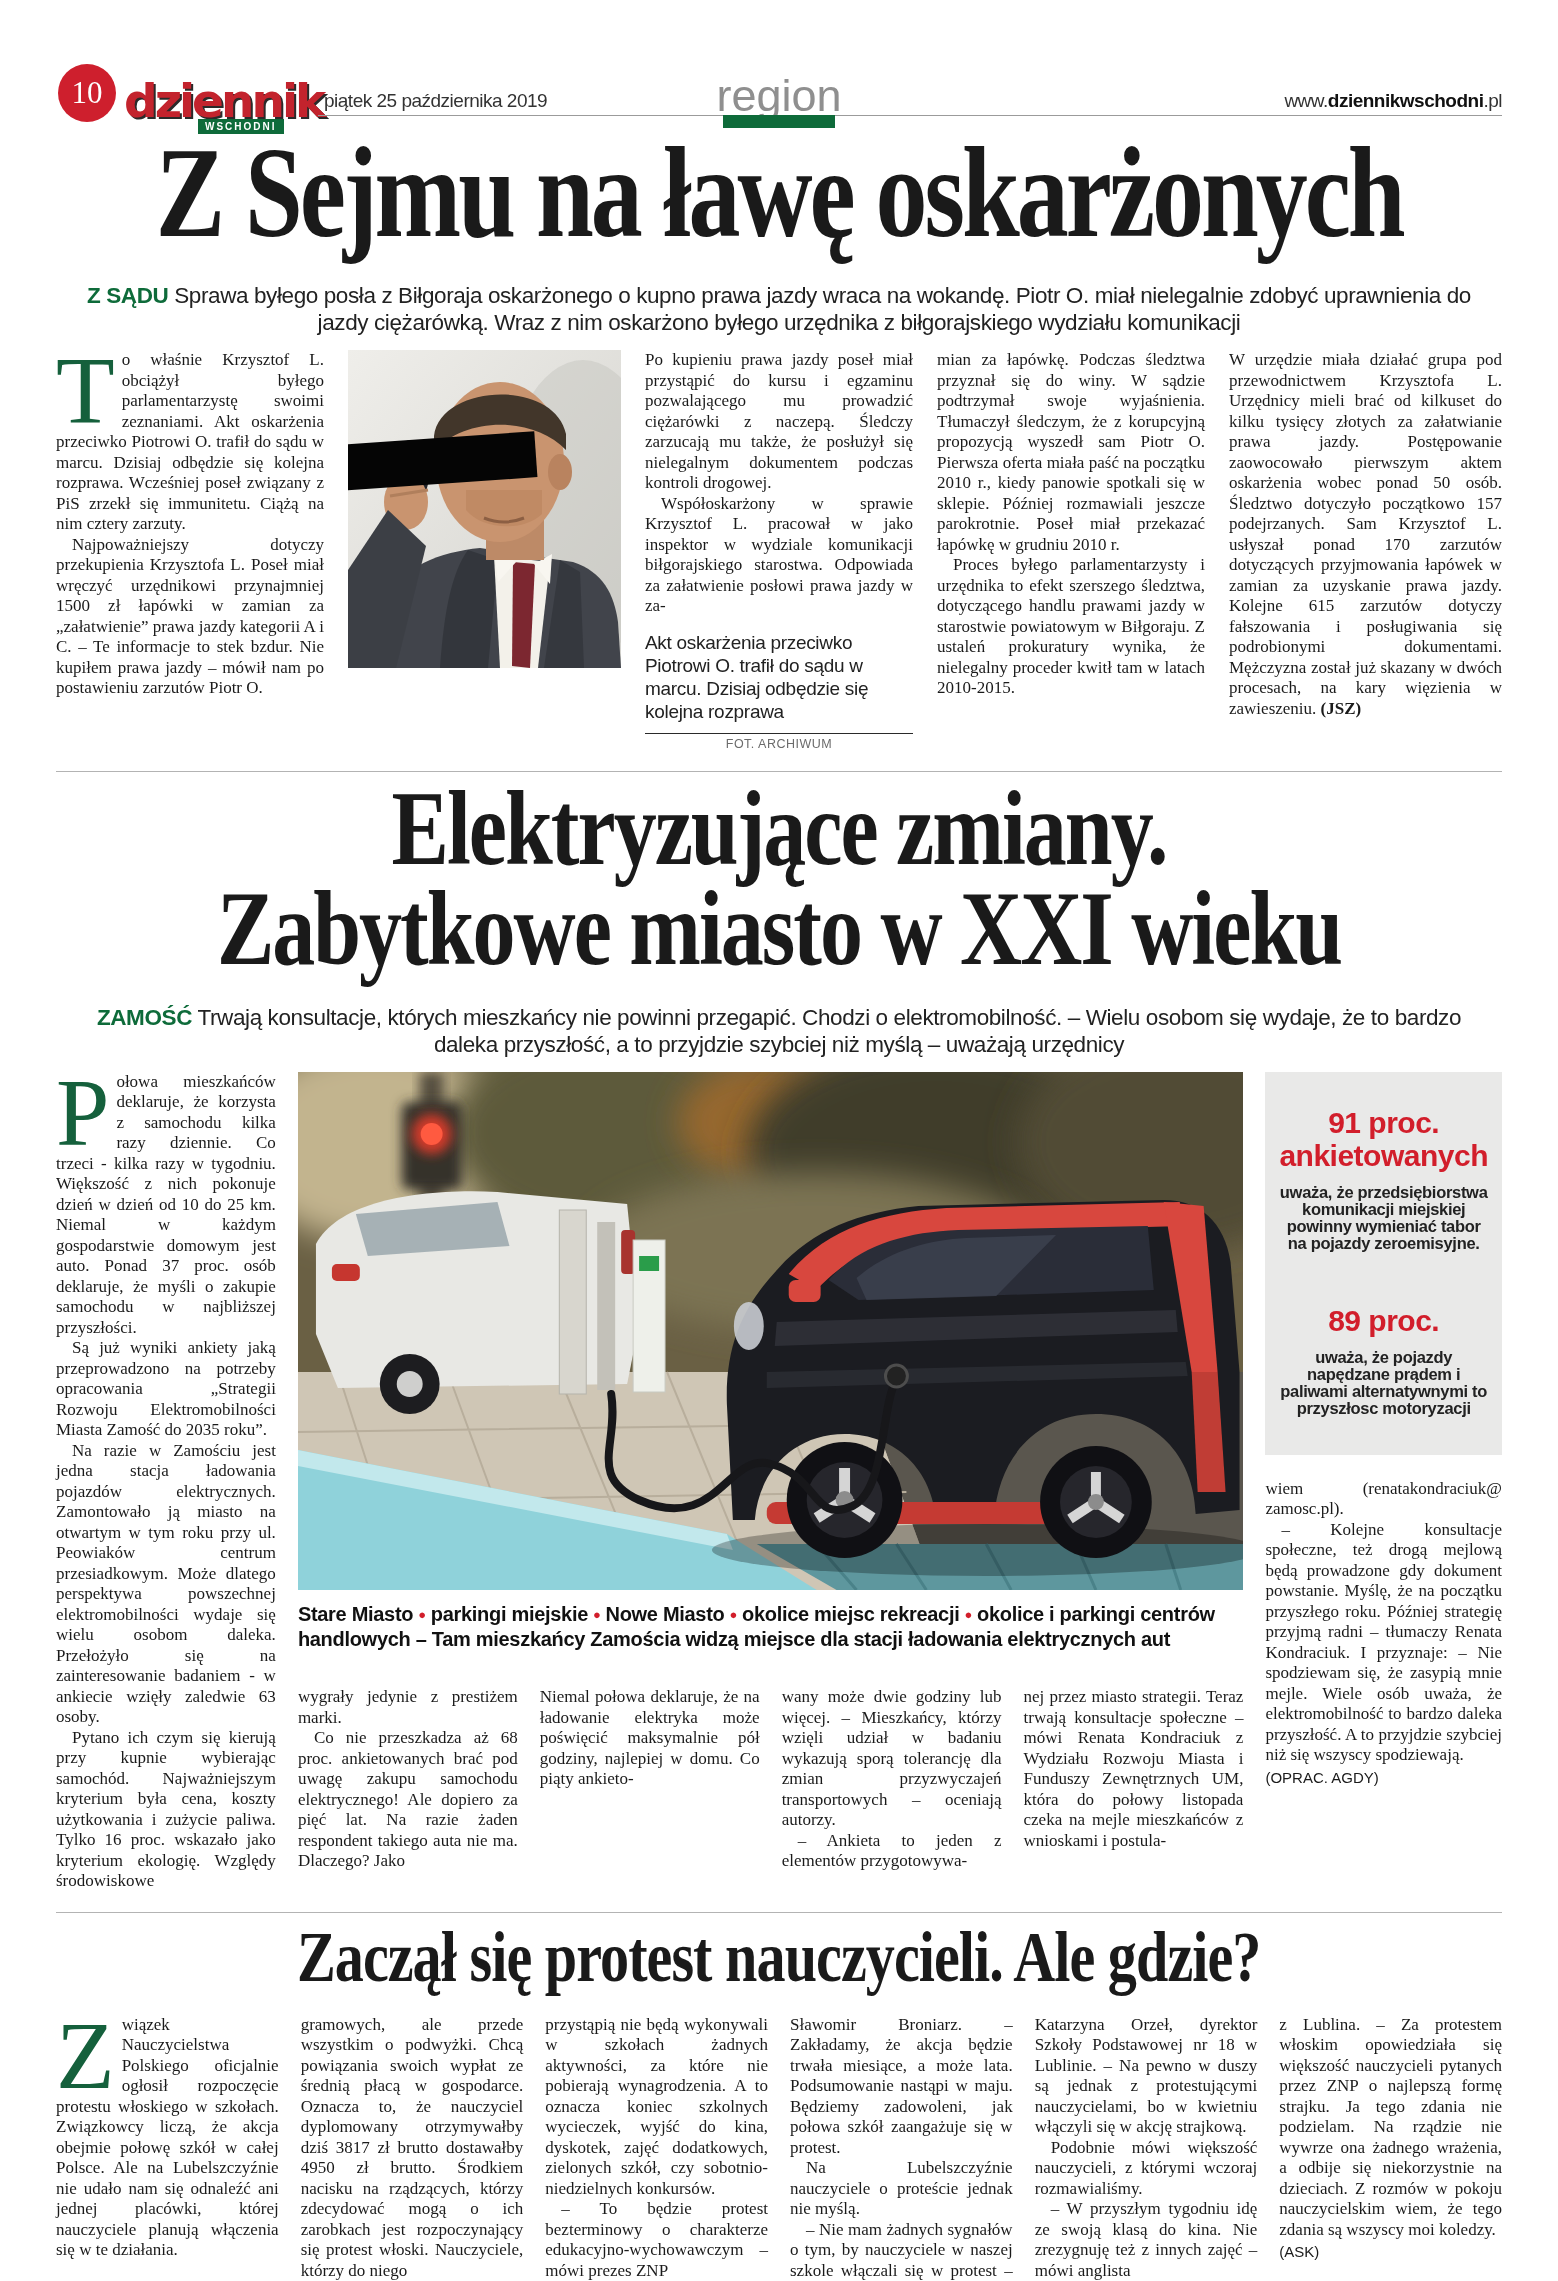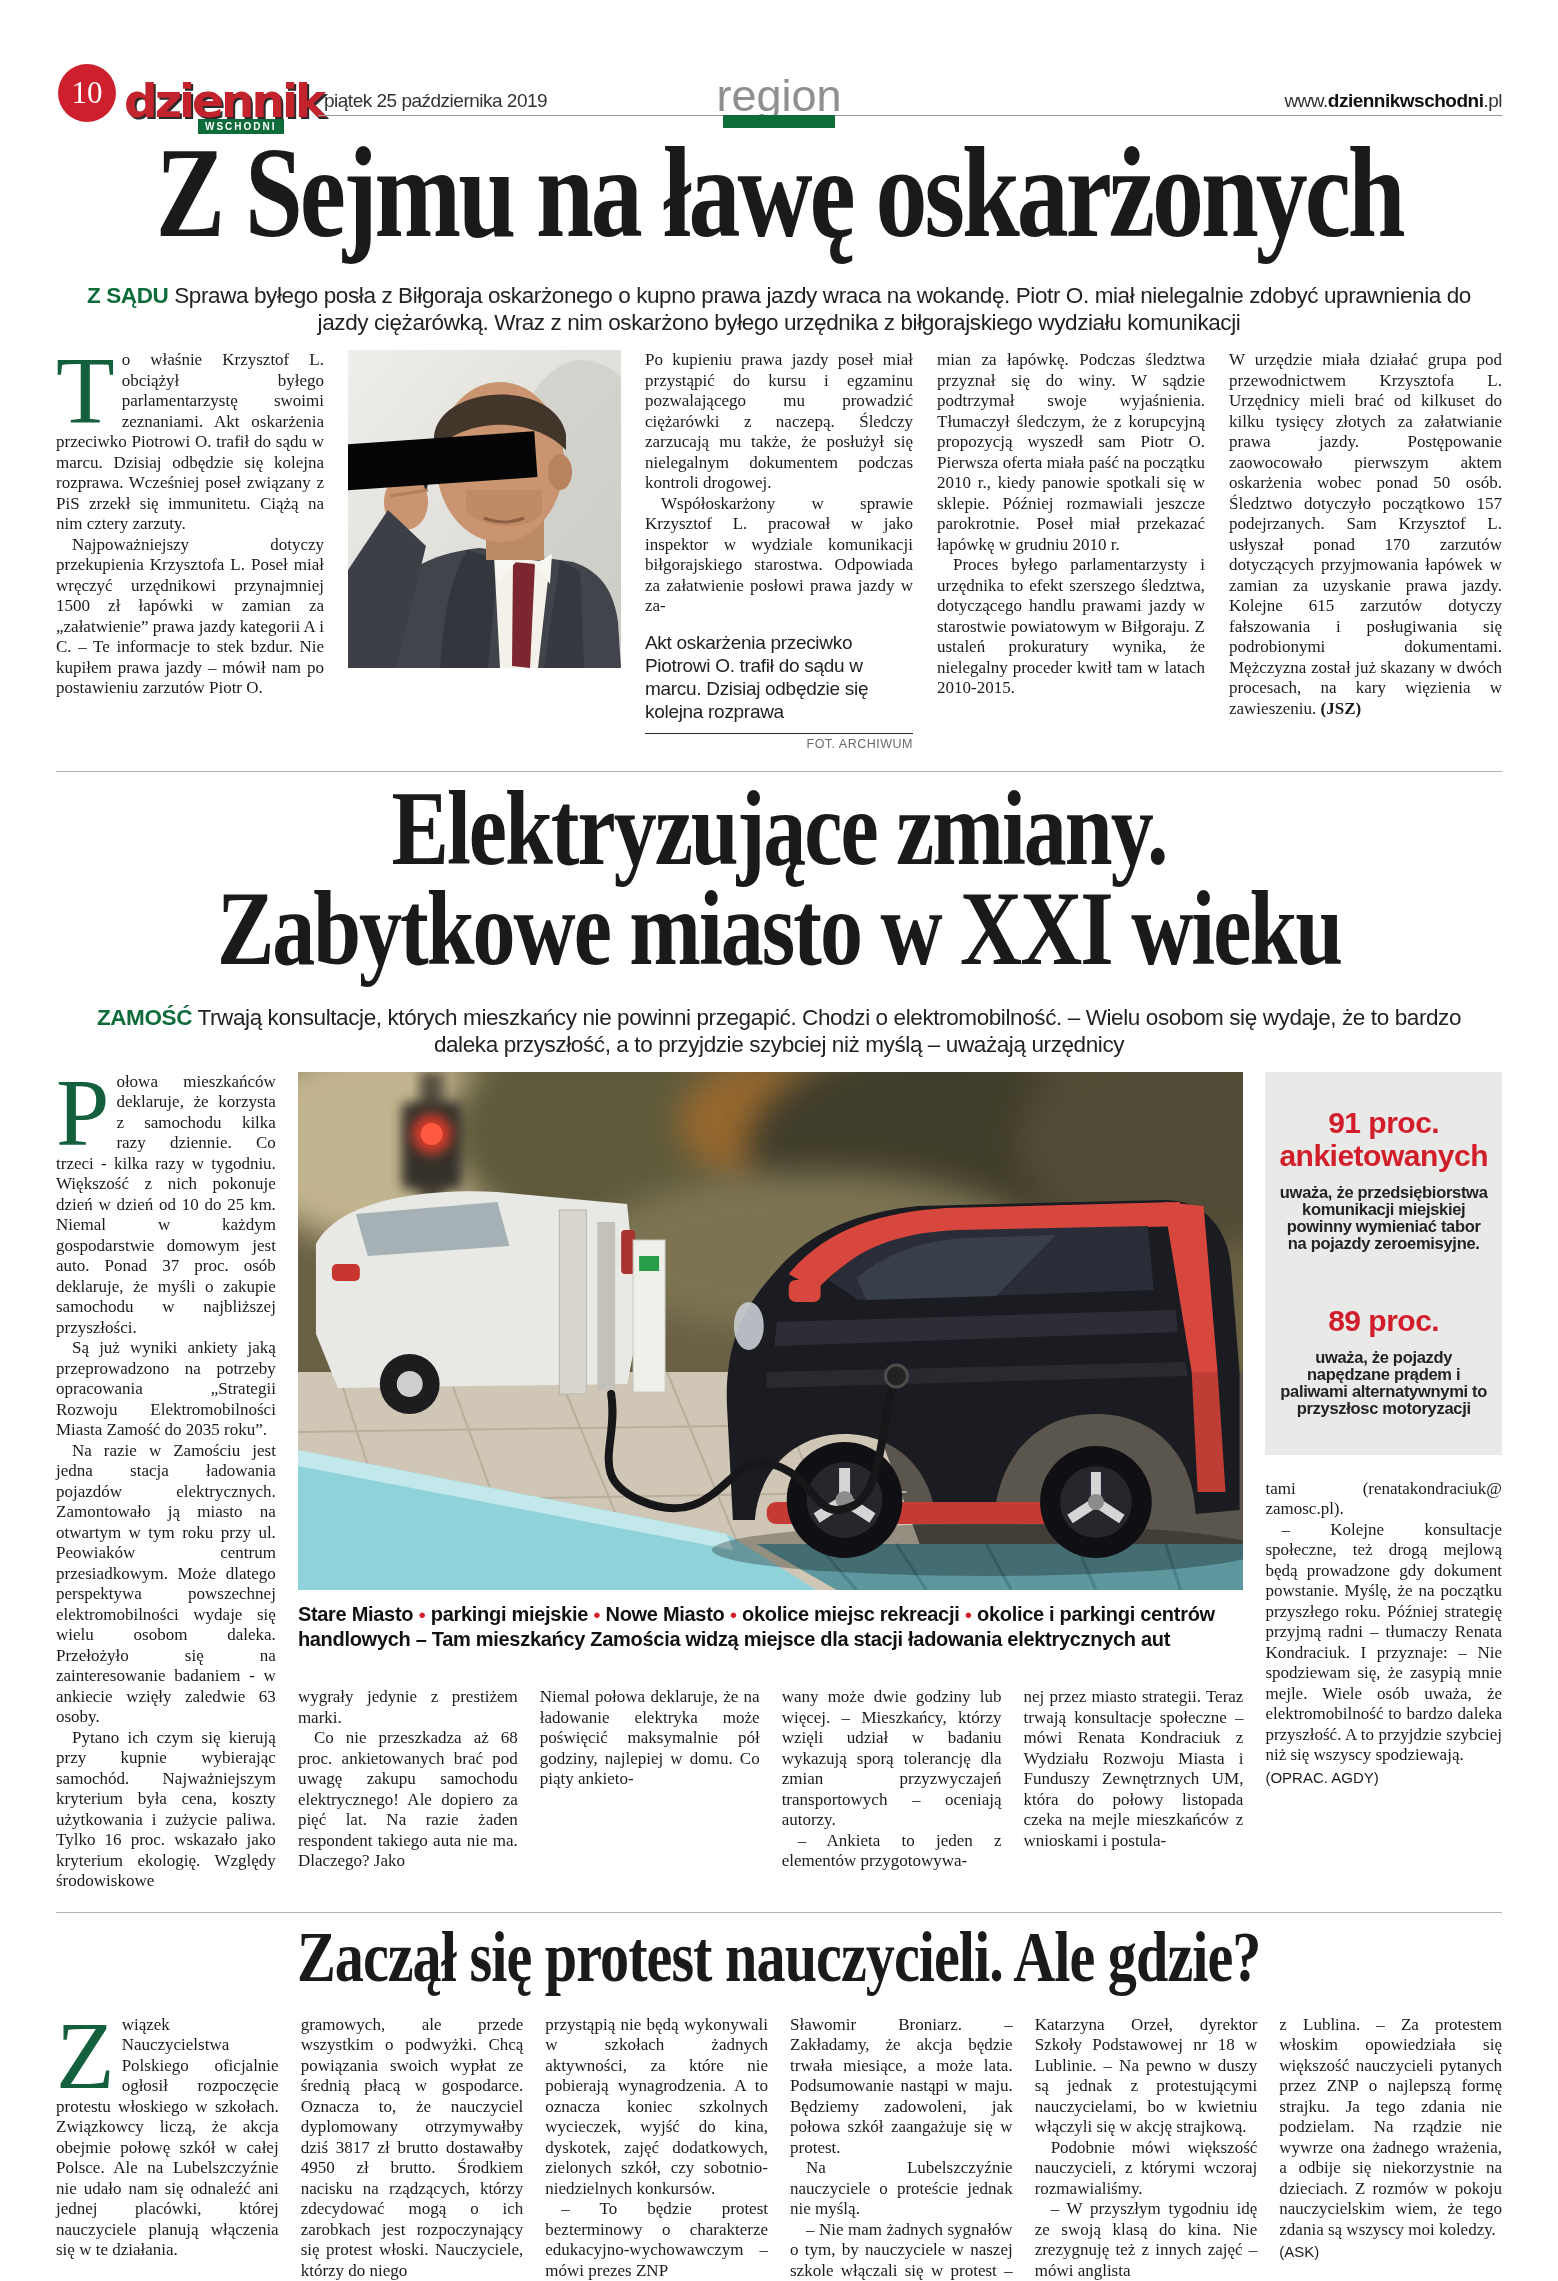--- a/index.html
+++ b/index.html
@@ -51,21 +51,21 @@
   .col p{margin:0;text-align:justify;font-size:17px;line-height:20.5px;hyphens:auto;}
   .col p + p, .col p.ind{text-indent:16px;}
   .dropcap{float:left;color:#15603c;font-size:96px;line-height:74px;padding:4px 7px 0 0;}
   .inline-byline{font-weight:bold;white-space:nowrap;}
   .byline-right{text-align:center;font-family:"Liberation Sans",sans-serif;
                 font-weight:normal;font-size:15px !important;margin-top:2px !important;
                 text-indent:0 !important;}
 
   .cap1{margin-top:14px;font-family:"Liberation Sans",sans-serif;font-size:19px;
         line-height:23px;letter-spacing:-0.3px;color:#222;}
-  .credit{border-top:1px solid #2a2a2a;margin-top:10px;padding-top:3px;text-align:right;
+  .credit{border-top:1px solid #2a2a2a;margin-top:10px;padding-top:3px;text-align:center;
           font-family:"Liberation Sans",sans-serif;font-size:12.5px;color:#6b6b6b;
           letter-spacing:0.5px;}
 
   .divider{border-top:1px solid #b3b3b3;margin:20px 0 0;}
 
   
   .a2-col1{grid-column:1;grid-row:1/3;}
   .a2-photo{grid-column:2/6;grid-row:1;margin:0;}
   .a2-photo svg{display:block;width:100%;height:518px;}
   .cap2{font-family:"Liberation Sans",sans-serif;font-weight:bold;font-size:20px;
@@ -304,21 +304,21 @@
       </div>
 
       <div class="col a2-col6">
         <div class="statbox">
           <div class="statval">91 proc.</div>
           <div class="statval">ankietowanych</div>
           <div class="stattext">uważa, że przedsiębiorstwa komunikacji miejskiej powinny wymieniać tabor na pojazdy zeroemisyjne.</div>
           <div class="statval stat2">89 proc.</div>
           <div class="stattext">uważa, że pojazdy napędzane prądem i paliwami alternatywnymi to przyszłosc motoryzacji</div>
         </div>
-        <p>tami (renatakondraciuk@ zamosc.pl).</p>
+        <p>wiem (renatakondraciuk@ zamosc.pl).</p>
         <p>– Kolejne konsultacje społeczne, też drogą mejlową będą prowadzone gdy dokument powstanie. Myślę, że na początku przyszłego roku. Później strategię przyjmą radni – tłumaczy Renata Kondraciuk. I przyznaje: – Nie spodziewam się, że zasypią mnie mejle. Wiele osób uważa, że elektromobilność to bardzo daleka przyszłość. A to przyjdzie szybciej niż się wszyscy spodziewają.</p>
         <p class="byline-right">(OPRAC. AGDY)</p>
       </div>
     </div>
   </section>
 
   <div class="divider"></div>
 
   <section>
     <div class="hl-wrap hl3-wrap">

